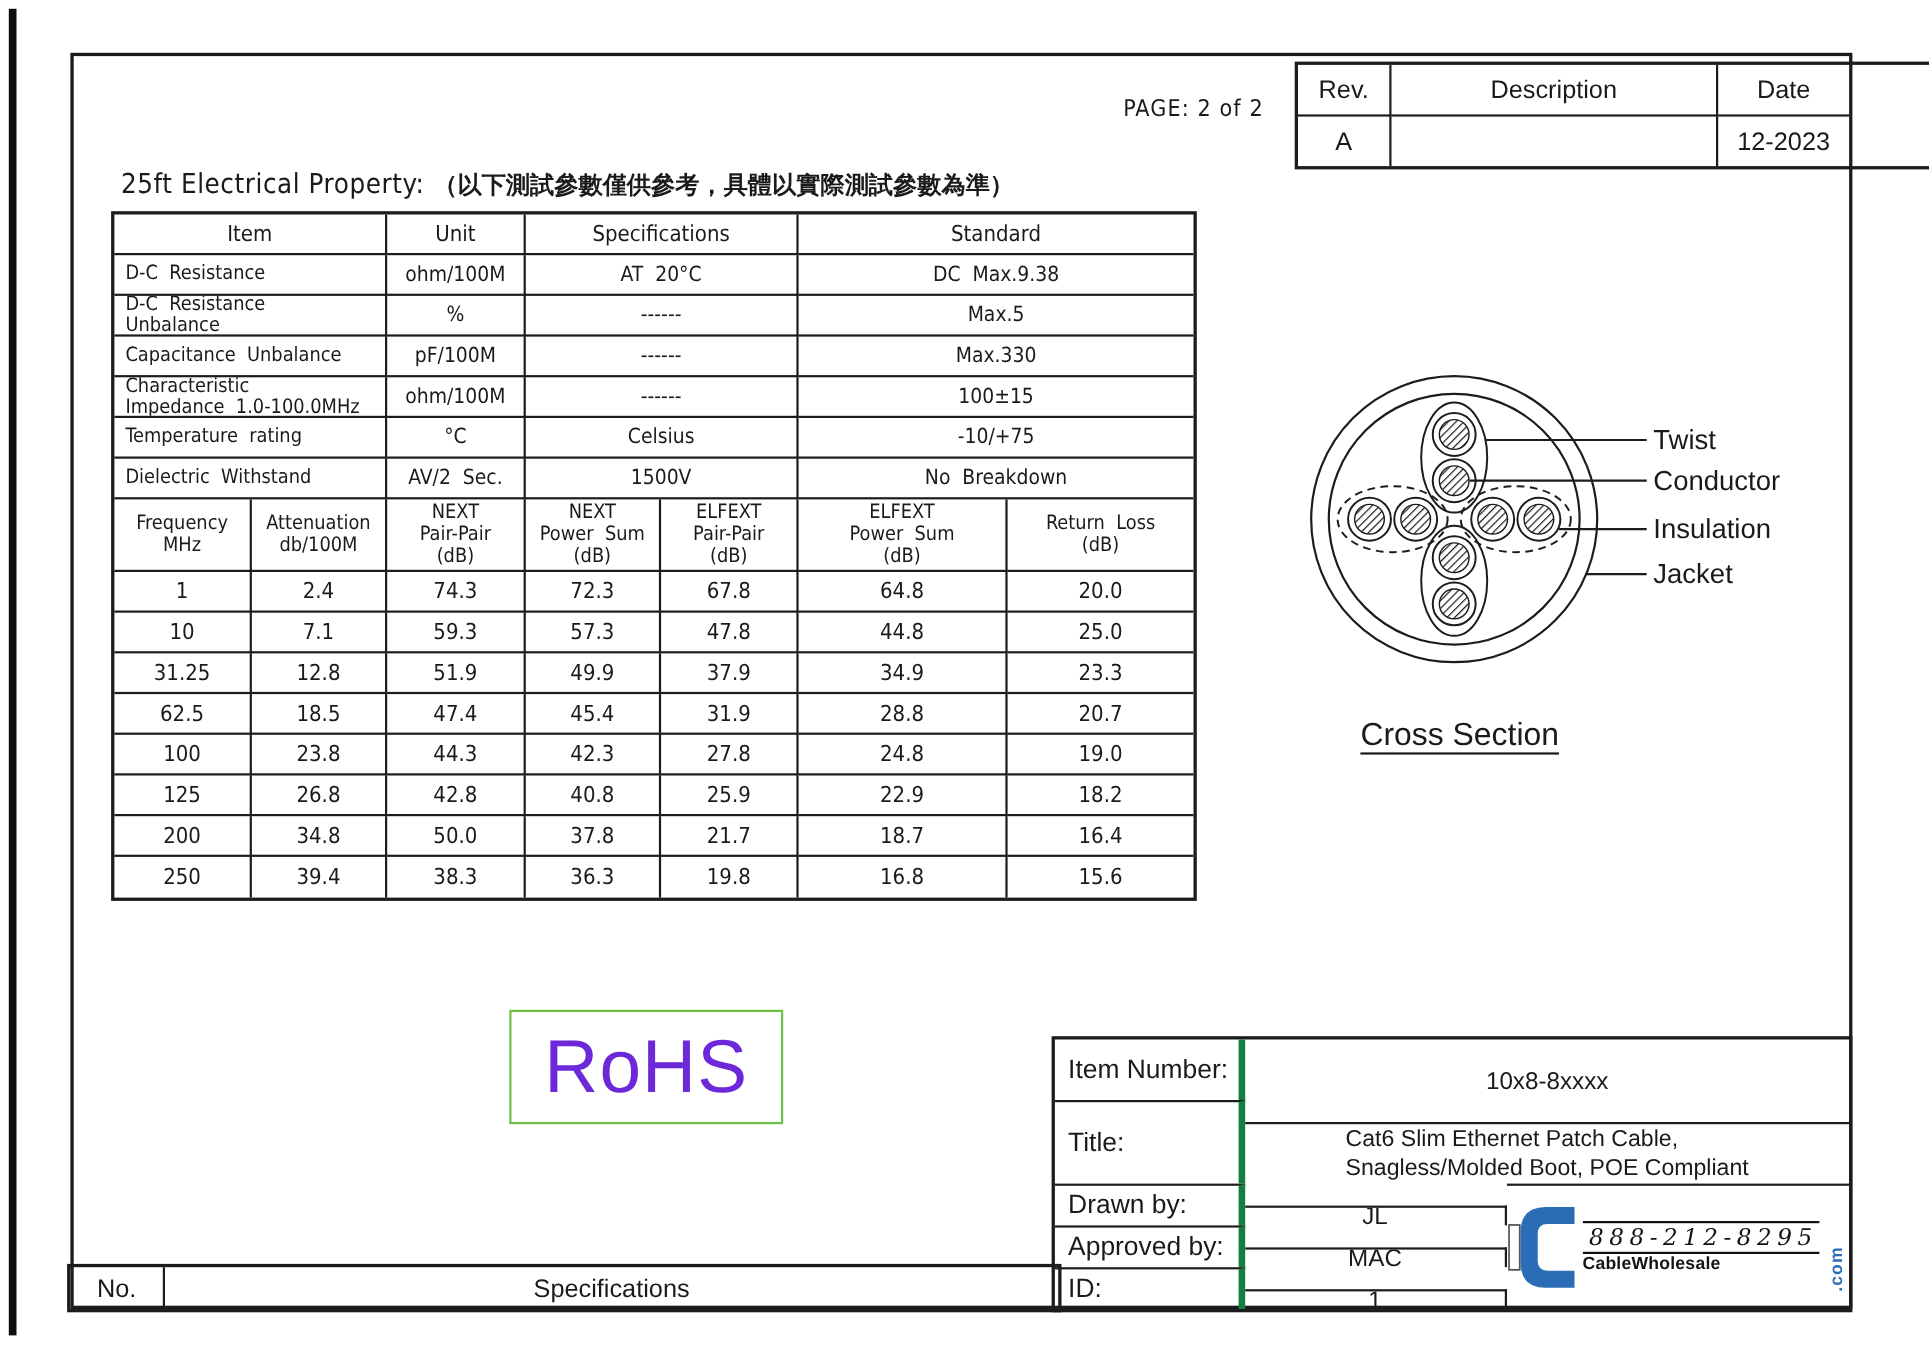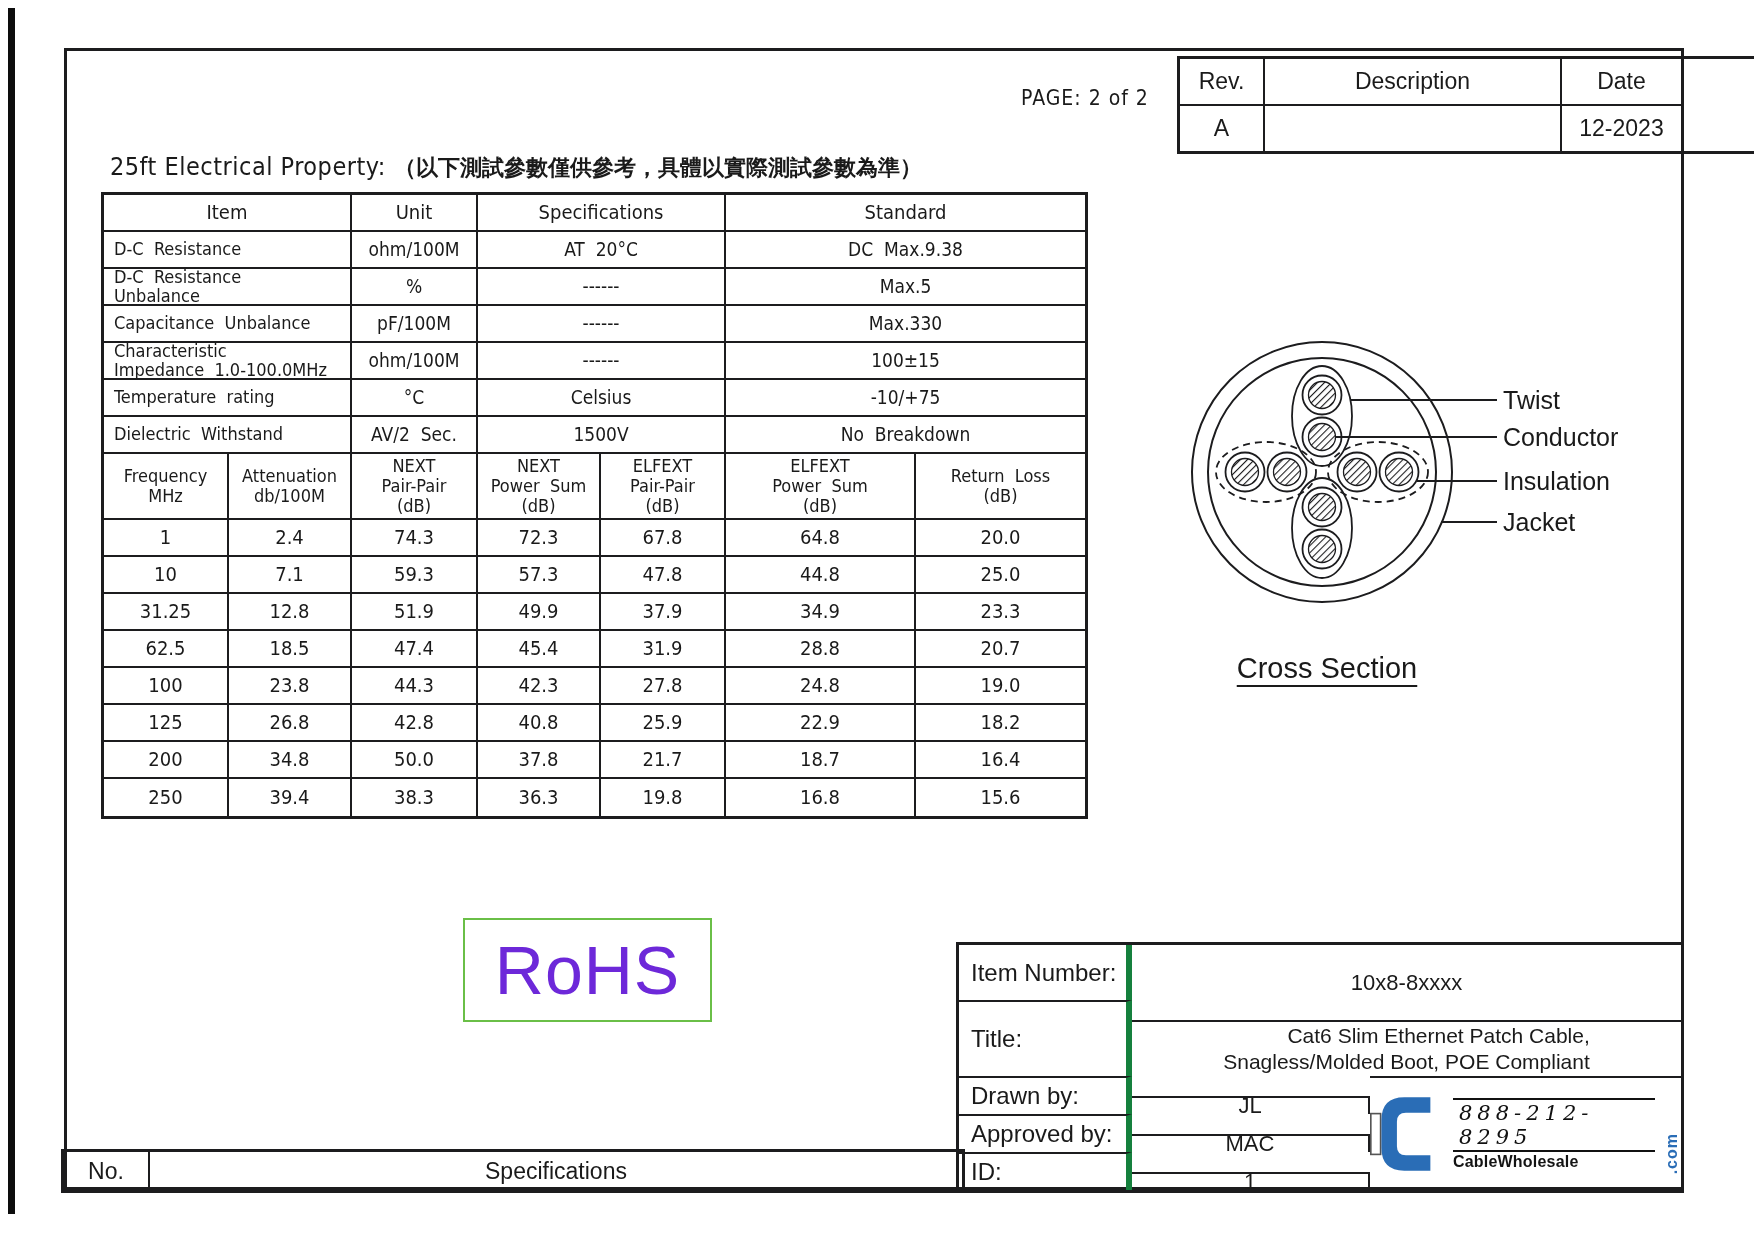--- a/index.html
+++ b/index.html
@@ -59,31 +59,31 @@
   .rohs{left:463px;top:918px;width:249px;height:104px;border:2px solid;box-sizing:border-box;
         display:flex;align-items:center;justify-content:center;
         font-family:"Liberation Sans",sans-serif;font-size:68px;letter-spacing:1px;}
 
   
   .info-wrap{left:956px;top:942px;width:728px;height:251px;border:3px solid #1c1c1e;box-sizing:border-box;
              display:grid;grid-template-columns:173px 238px 311px;grid-template-rows:55px 76px 38px 38px 38px;
              font-family:"Liberation Sans",sans-serif;font-size:24px;}
   .icell{display:flex;align-items:center;box-sizing:border-box;overflow:hidden;}
   .ilabel{padding-left:12px;border-right:6px solid #15803d;}
-  .ival{justify-content:center;text-align:right;margin-top:20px;}
+  .ival{justify-content:center;text-align:left;margin-top:20px;}
   .bt{border-top:2px solid #1c1c1e;}
   .br{border-right:2px solid #1c1c1e;}
   .span2{grid-column:2 / span 2;}
   .ititle{font-size:21px;white-space:pre-wrap;line-height:1.25;}
   .inum{font-size:22px;}
   .ismall{font-size:22px;}
   .logocell{grid-column:3;grid-row:3 / span 3;display:flex;align-items:center;justify-content:center;}
 
   
-  .logo{position:relative;display:flex;align-items:center;gap:21px;padding-right:26px;}
+  .logo{position:relative;display:flex;align-items:center;gap:6px;padding-right:26px;}
   .logo .cshape{flex:0 0 auto;}
   .logo .rightcol{display:flex;flex-direction:column;}
   .logo .phone{font-family:"DejaVu Serif",serif;font-style:italic;font-size:21px;letter-spacing:5px;
                color:#111;border-top:2.5px solid #111;border-bottom:2.5px solid #111;padding:1px 2px 1px 6px;}
   .logo .brand{font-weight:bold;font-size:16px;color:#141414;font-family:"Liberation Sans",sans-serif;
                padding-top:1px;letter-spacing:0.2px;}
   .logo .tld{position:absolute;right:0;bottom:0;writing-mode:vertical-rl;transform:rotate(180deg);
              font-weight:bold;font-size:16px;letter-spacing:1px;font-family:"Liberation Sans",sans-serif;}
 
   

